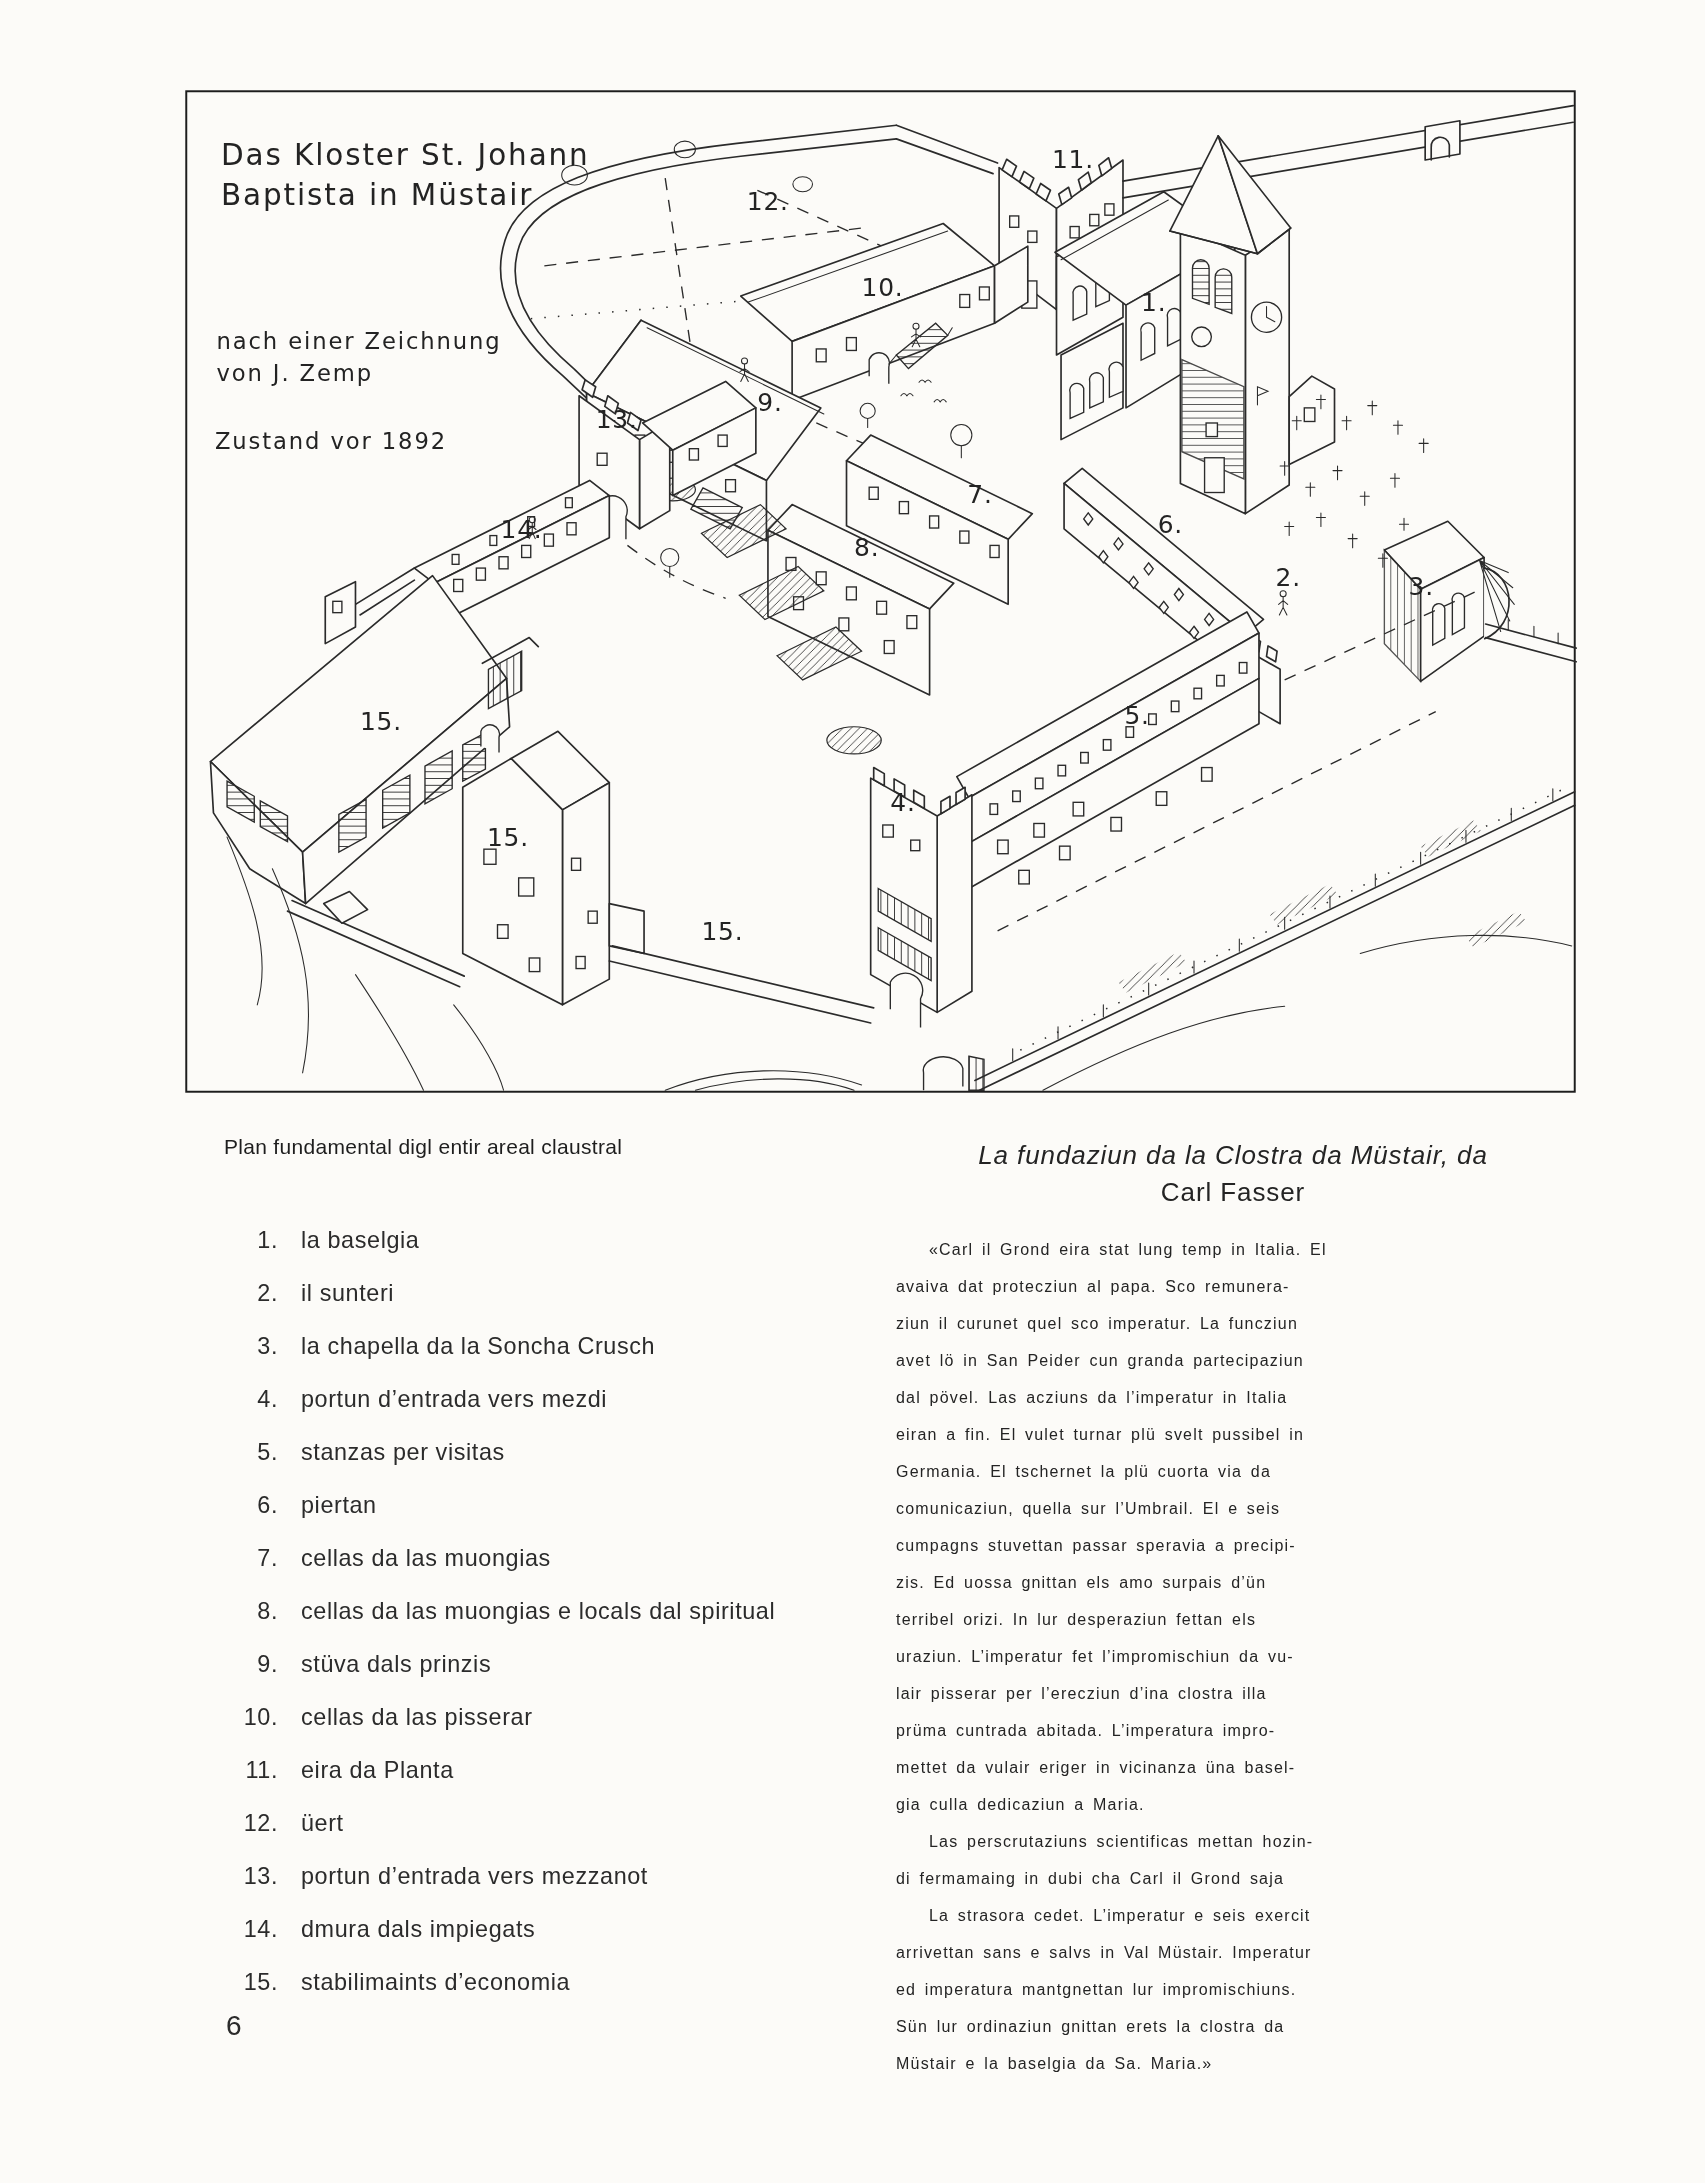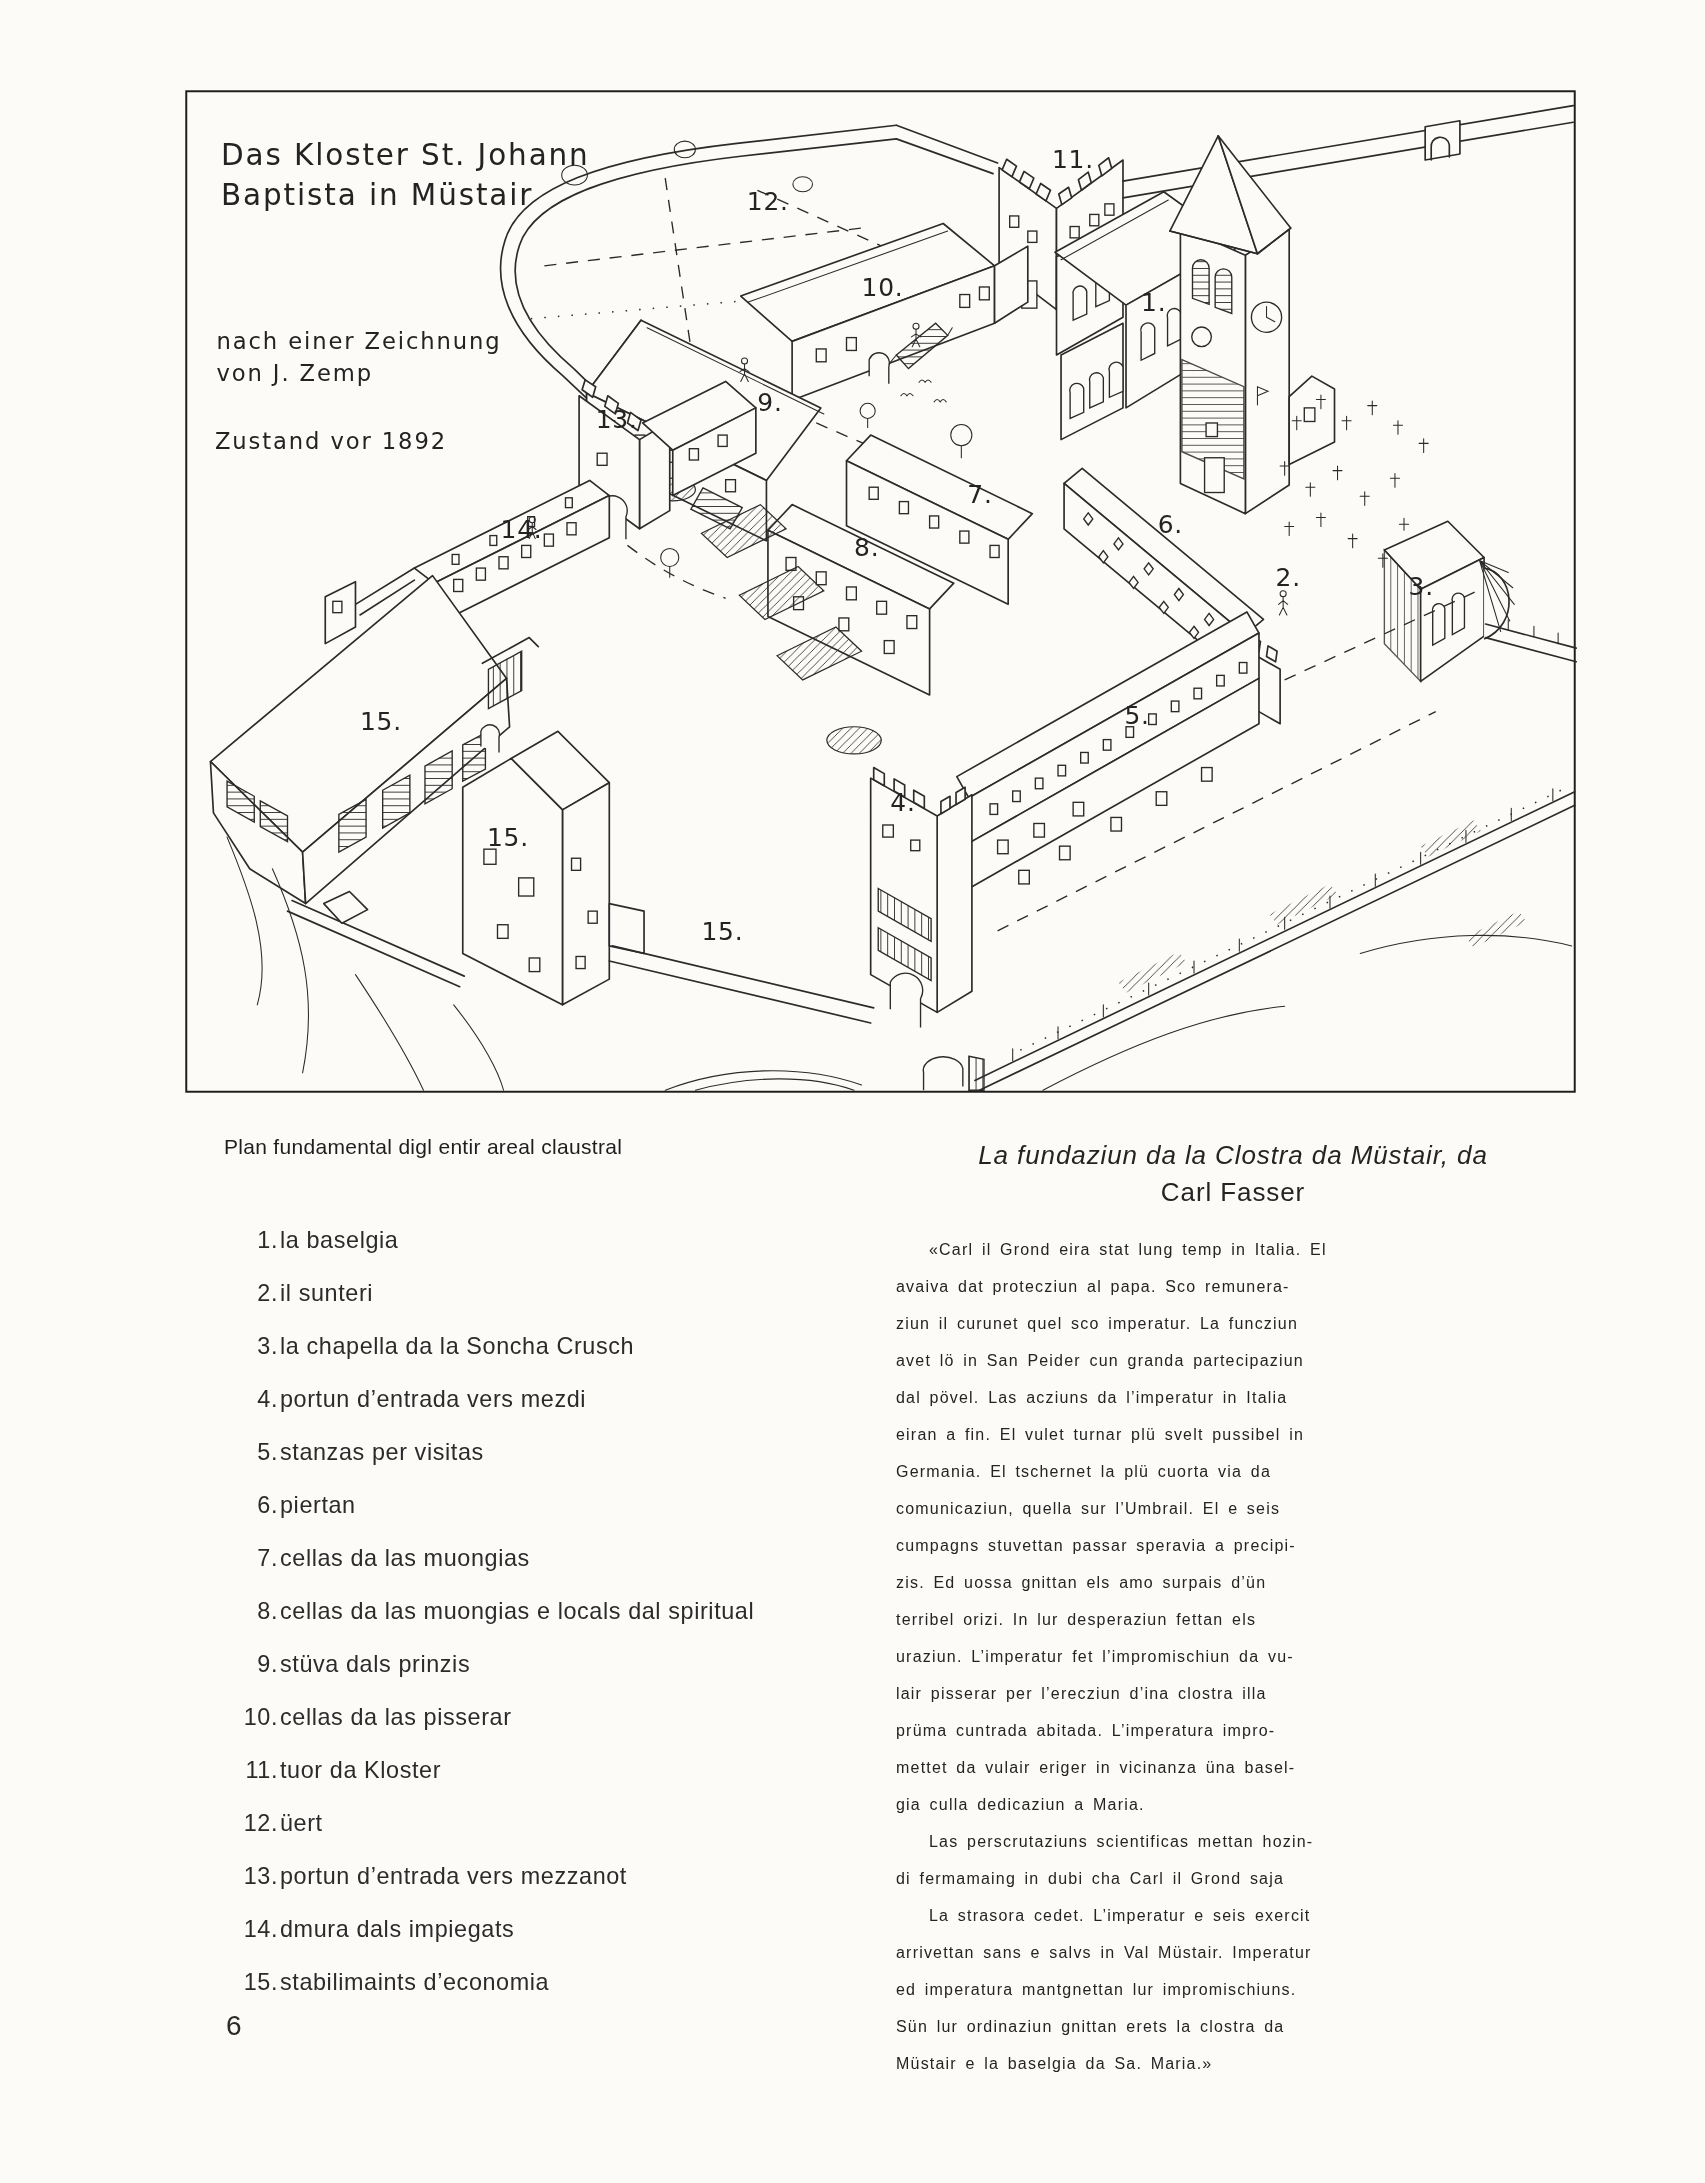--- a/index.html
+++ b/index.html
@@ -34,21 +34,21 @@
     position:absolute;left:224px;top:1135px;width:680px;
     font-size:21px;font-weight:normal;letter-spacing:0.3px;color:#1e1e1e;
   }
   .plan-list{
     position:absolute;left:224px;top:1227px;width:665px;
     display:grid;grid-auto-rows:53px;
     font-size:23.4px;letter-spacing:0.6px;color:#2b2b2b;
   }
   .plan-item{display:flex;align-items:flex-start;}
   .plan-item .num{width:54px;text-align:right;flex:none;}
-  .plan-item .lbl{margin-left:2px;}
+  .plan-item .lbl{margin-left:23px;}
   .page-number{
     position:absolute;left:226px;top:2010px;
     font-size:28px;color:#2b2b2b;
   }
   .article{
     position:absolute;left:896px;top:1137px;width:674px;color:#242424;
   }
   .article-title{text-align:center;font-size:26px;line-height:37px;letter-spacing:0.9px;}
   .article-title .t1{font-style:italic;text-align:center;}
   .para{
@@ -480,21 +480,21 @@
   <div class="plan-item">
       <span class="num">9.</span>
       <span class="lbl">stüva dals prinzis</span>
     </div>
   <div class="plan-item">
       <span class="num">10.</span>
       <span class="lbl">cellas da las pisserar</span>
     </div>
   <div class="plan-item">
       <span class="num">11.</span>
-      <span class="lbl">tuor da Kloster</span>
+      <span class="lbl">eira da Planta</span>
     </div>
   <div class="plan-item">
       <span class="num">12.</span>
       <span class="lbl">üert</span>
     </div>
   <div class="plan-item">
       <span class="num">13.</span>
       <span class="lbl">portun d’entrada vers mezzanot</span>
     </div>
   <div class="plan-item">

